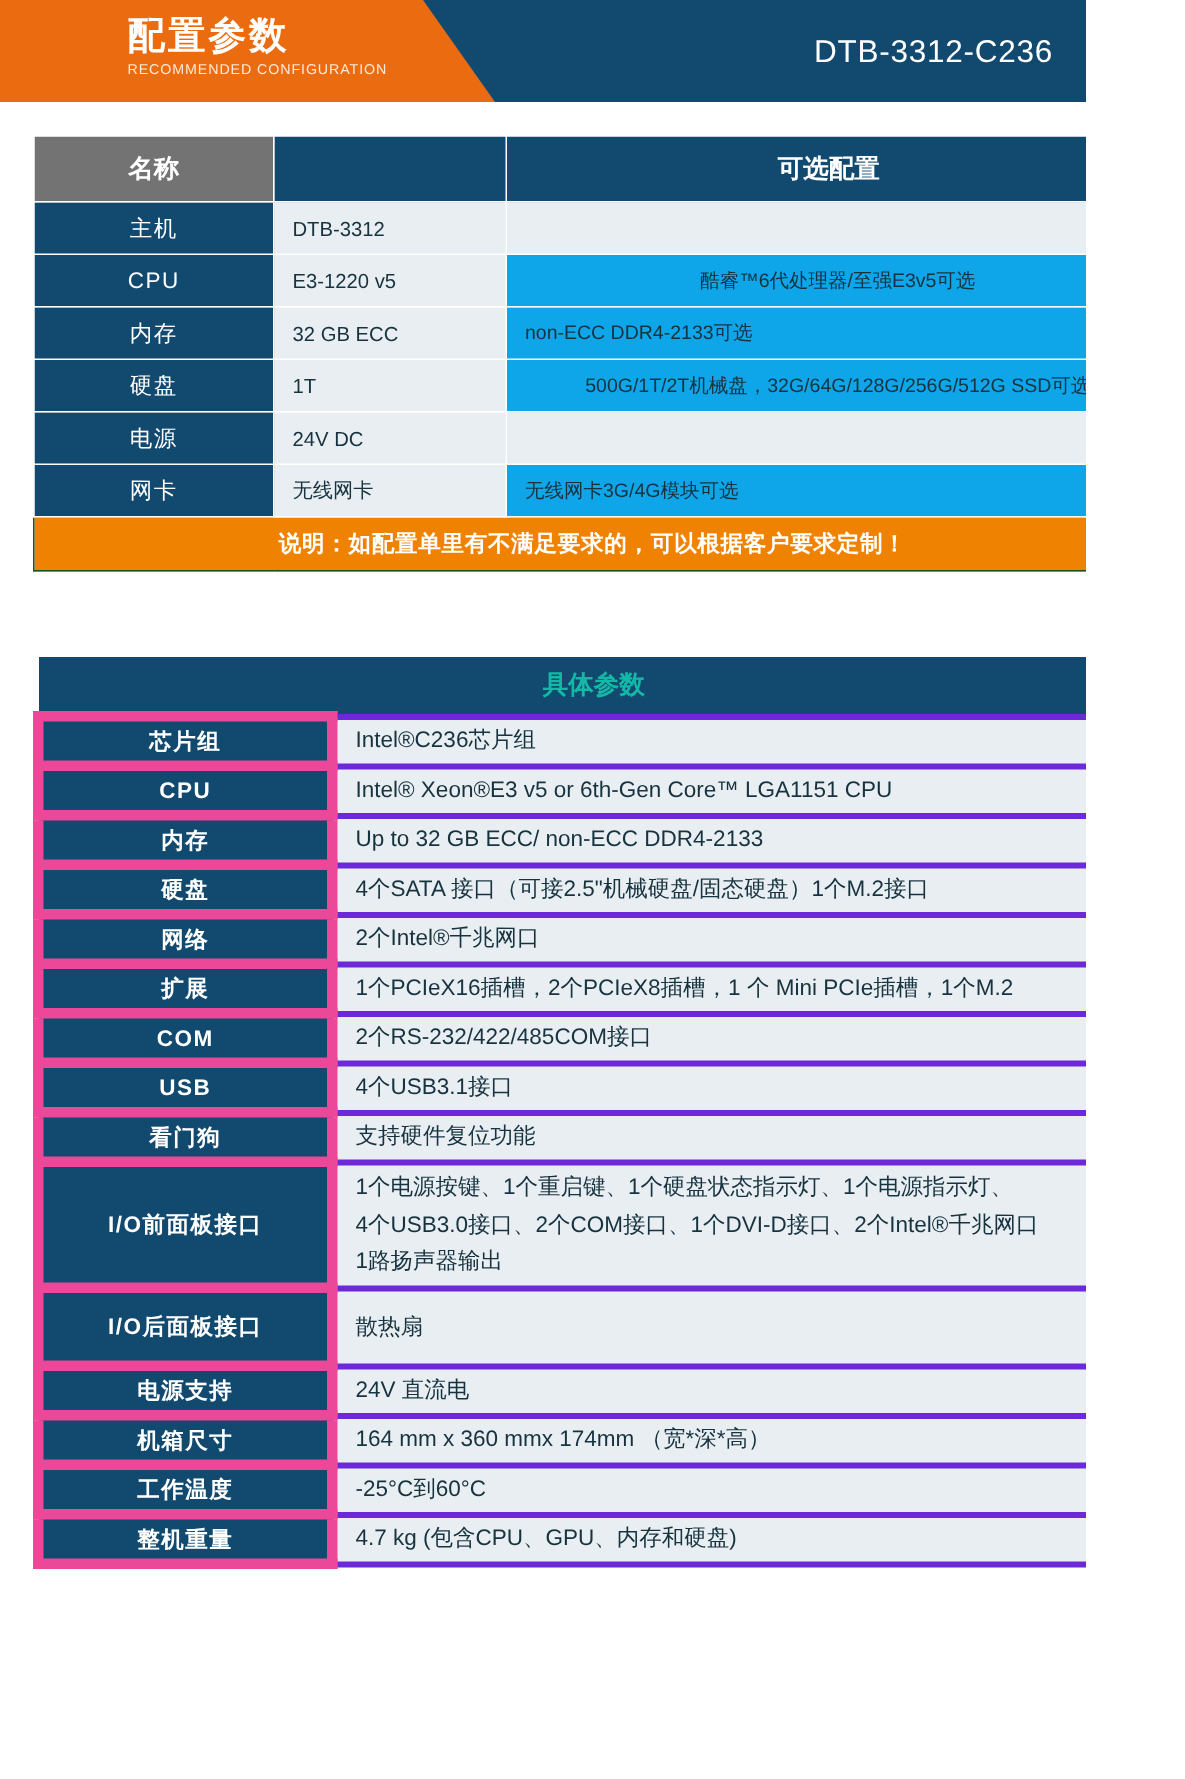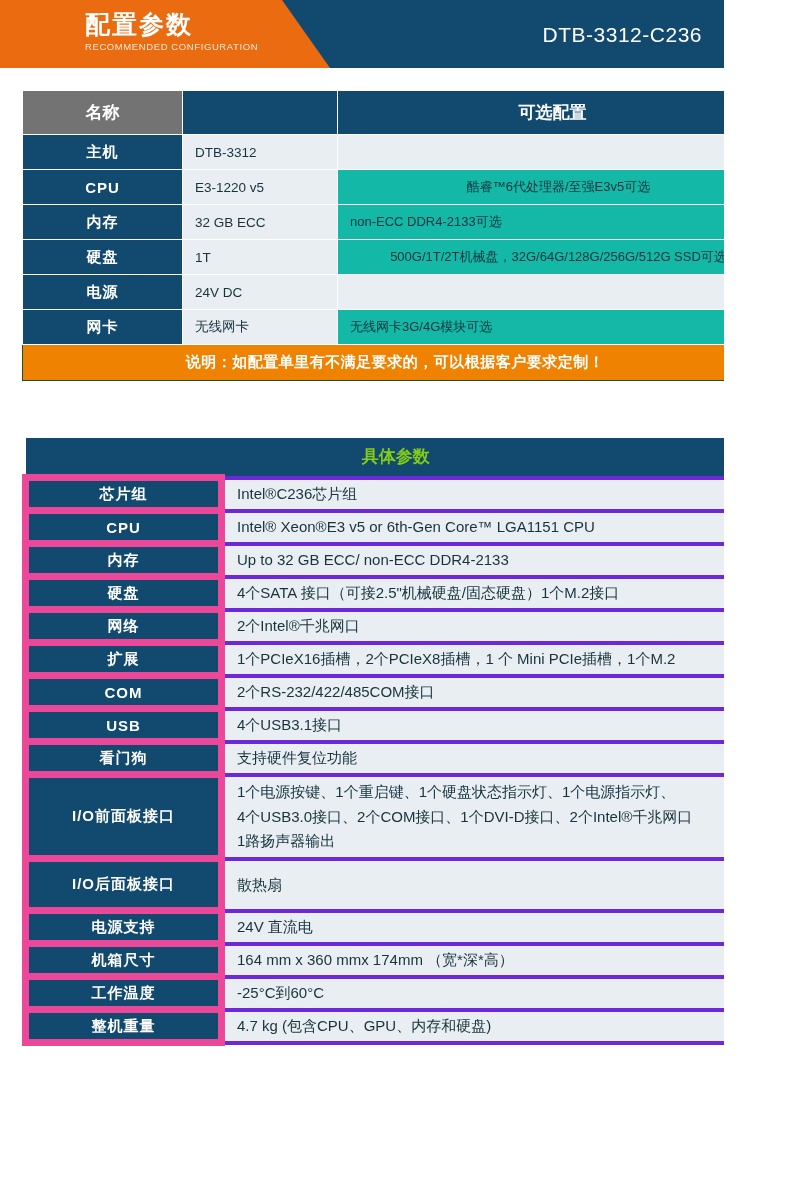--- a/index.html
+++ b/index.html
@@ -96,36 +96,36 @@
     font-size: 17px;
     font-weight: bold;
     text-align: center;
     height: 44px;
     border: 1px solid #ffffff;
   }
   .t1 .lbl {
     background: #12496f;
     color: #fff;
     font-size: 15px;
-    font-weight: bold;
+    font-weight: normal;
     text-align: center;
     height: 35px;
     border: 1px solid #ffffff;
     letter-spacing: 1px;
   }
   .t1 .val {
     background: #e9eef2;
     color: #16333f;
     font-size: 13.5px;
     height: 35px;
     padding-left: 12px;
     border: 1px solid #ffffff;
   }
   .t1 .opt {
-    background: #14b8a6;
+    background: #0ea5e9;
     color: #16333f;
     font-size: 13px;
     height: 35px;
     padding-left: 12px;
     border: 1px solid #ffffff;
     text-align: left;
   }
   .t1 .opt.center {
     text-align: center;
   }
@@ -138,21 +138,21 @@
     text-align: center;
     height: 36px;
     border: 1px solid #14532d;
     letter-spacing: 0.5px;
   }
 
   
   .t2 { margin-top: 56px; }
   .t2 .spec-head td {
     background: #12496f;
-    color: #84cc16;
+    color: #14b8a6;
     font-size: 17px;
     font-weight: bold;
     text-align: center;
     height: 40px;
     border: 1px solid #ffffff;
   }
   .t2 .lbl {
     background: #12496f;
     color: #ffffff;
     font-size: 15px;

